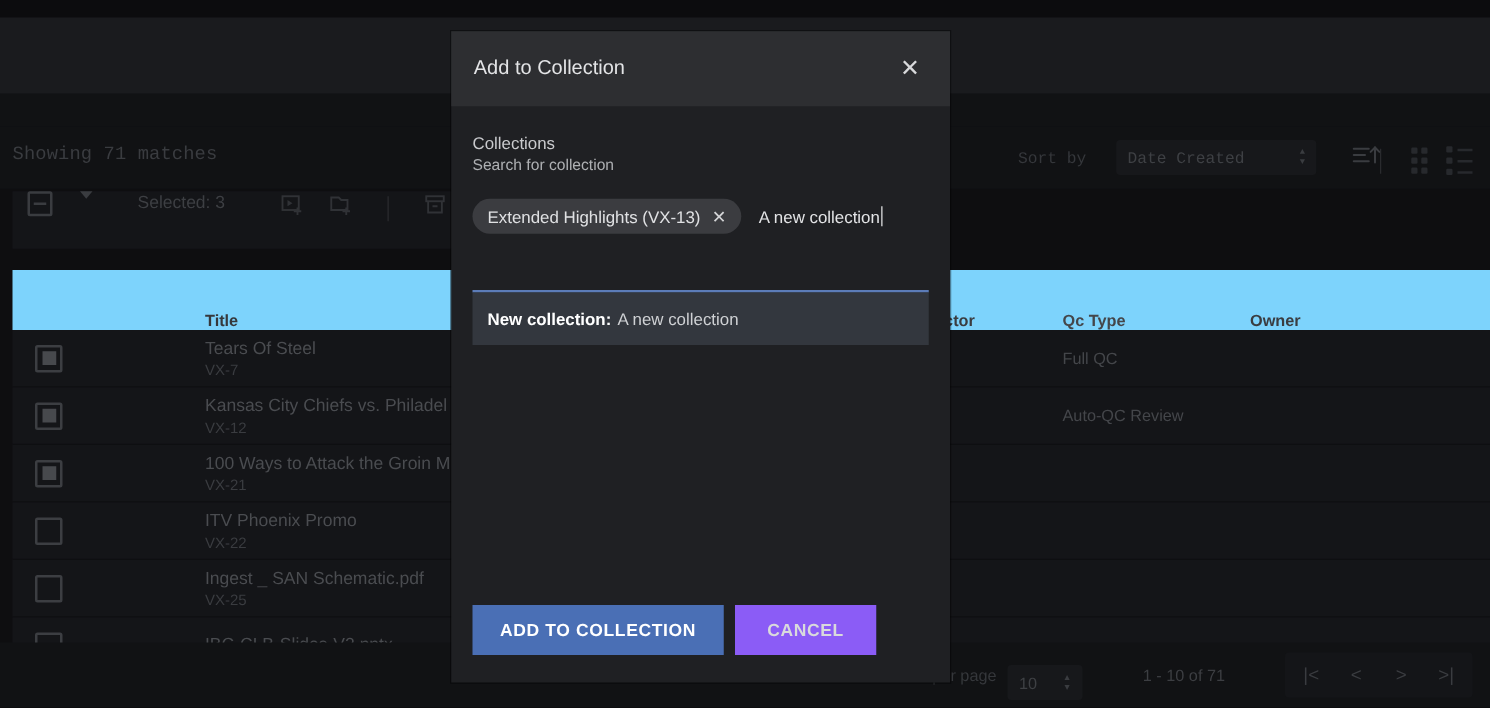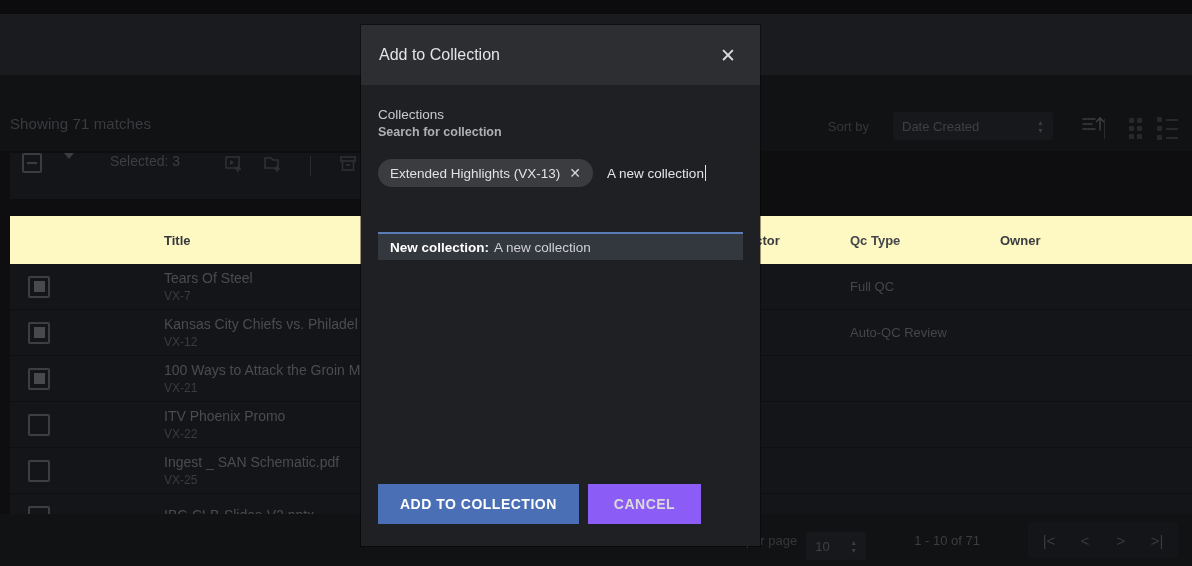--- a/index.html
+++ b/index.html
@@ -13,20 +13,21 @@
 
   
   .bg-layer { position: absolute; inset: 0; background: #0e0e10; }
   .topstrip { position: absolute; left:0; top:0; width:1192px; height:14px; background:#0c0c0e; }
   .topbar  { position: absolute; left:0; top:14px; width:1192px; height:61px; background:#1a1b1e; }
   .subbar  { position: absolute; left:0; top:75px; width:1192px; height:26px; background:#111214; }
 
   .results-row {
     position: absolute; left: 0; top: 101px; width: 1192px; height: 50px;
     background: #111214;
+    font-family: Liberation Mono, monospace;
   }
   .showing {
     position: absolute; left: 10px; top: 14px;
     font-size: 15px; color: #3a3c40; letter-spacing: .1px;
   }
   .sortwrap {
     position: absolute; right: 87px; top: 11px;
     display: flex; align-items: center; gap: 24px;
   }
   .sortby-label { font-size: 13px; color: #35373b; }
@@ -58,21 +59,21 @@
   }
   .cb-indet em { display:block; width:10px; height:2px; background:#3a3c40; }
   .caret-dn { margin-left:10px; width:0;height:0;border-left:5px solid transparent;border-right:5px solid transparent;border-top:6px solid #3a3c40; }
   .sel-count { margin-left:24px; font-size:14px; color:#3d3f43; }
   .tb-icons { margin-left:31px; display:flex; align-items:center; gap:17px; }
   .tb-ic { color:#303236; }
 
   
   .tbl { position:absolute; left:10px; top:216px; width:1182px; }
   .thead {
-    height:48px; background:#fef9c3; display:flex; align-items:center;
+    height:48px; background:#7dd3fc; display:flex; align-items:flex-end;
     font-size:13px; font-weight:bold; color:#36383c;
   }
   .trow {
     height:46px; background:#141518; border-bottom:1px solid #0e0f11;
     display:flex; align-items:center; position:relative;
   }
   .c-check { width:58px; display:flex; justify-content:center; }
   .cb {
     width:22px;height:22px;border:2px solid #3c3e42;border-radius:2px;
     display:flex;align-items:center;justify-content:center;
@@ -111,36 +112,36 @@
     display:flex; flex-direction:column; z-index:10;
   }
   .m-head {
     height:60px; background:#2d2e31; display:flex; align-items:center;
     padding:0 18px; justify-content:space-between; flex:0 0 60px;
   }
   .m-title { font-size:16px; color:#e3e4e6; }
   .m-close { font-size:19px; color:#d8d9db; line-height:1; padding:4px 6px; }
   .m-body { flex:1 1 auto; padding:22px 17px 0 17px; position:relative; }
   .lbl-collections { font-size:13.5px; color:#c9cacd; }
-  .lbl-search { font-size:12.5px; color:#aeb0b3; margin-top:3px;font-weight:bold; }
+  .lbl-search { font-size:12.5px; color:#aeb0b3; margin-top:3px; }
   .chiprow {
     margin-top:20px; display:flex; align-items:center; gap:14px; flex-wrap:nowrap;
   }
   .chip {
     background:#3b3c40; border-radius:16px; height:28px;
     display:inline-flex; align-items:center; gap:9px; padding:0 12px;
     font-size:13.5px; color:#e0e1e3; white-space:nowrap;
   }
   .chip-x { font-size:14px; color:#d5d6d8; line-height:1; }
   .typed { font-size:13.5px; color:#e3e4e6; white-space:nowrap; position:relative; }
   .caret { display:inline-block; width:1px; height:16px; background:#e3e4e6; vertical-align:-3px; margin-left:1px; }
   .ac-wrap { position:absolute; left:17px; right:17px; top:147px; }
   .ac-line { height:2px; background:#5c7cb8; }
   .ac-item {
-    background:#33373e; height:26px; display:flex; align-items:center;
+    background:#33373e; height:42px; display:flex; align-items:center;
     padding:0 12px; font-size:13.5px; color:#cfd1d4; gap:5px;
   }
   .ac-item b { color:#ffffff; font-weight:bold; }
   .m-foot { flex:0 0 auto; padding:0 17px 22px 17px; display:flex; gap:9px; }
   .btn {
     height:40px; display:flex; align-items:center; justify-content:center;
     font-size:14px; font-weight:bold; letter-spacing:.5px;
   }
   .btn-primary { background:#4a6fb5; color:#ffffff; padding:0 22px; }
   .btn-ghost { background:#8b5cf6; color:#d9dadc; padding:0 26px; }

